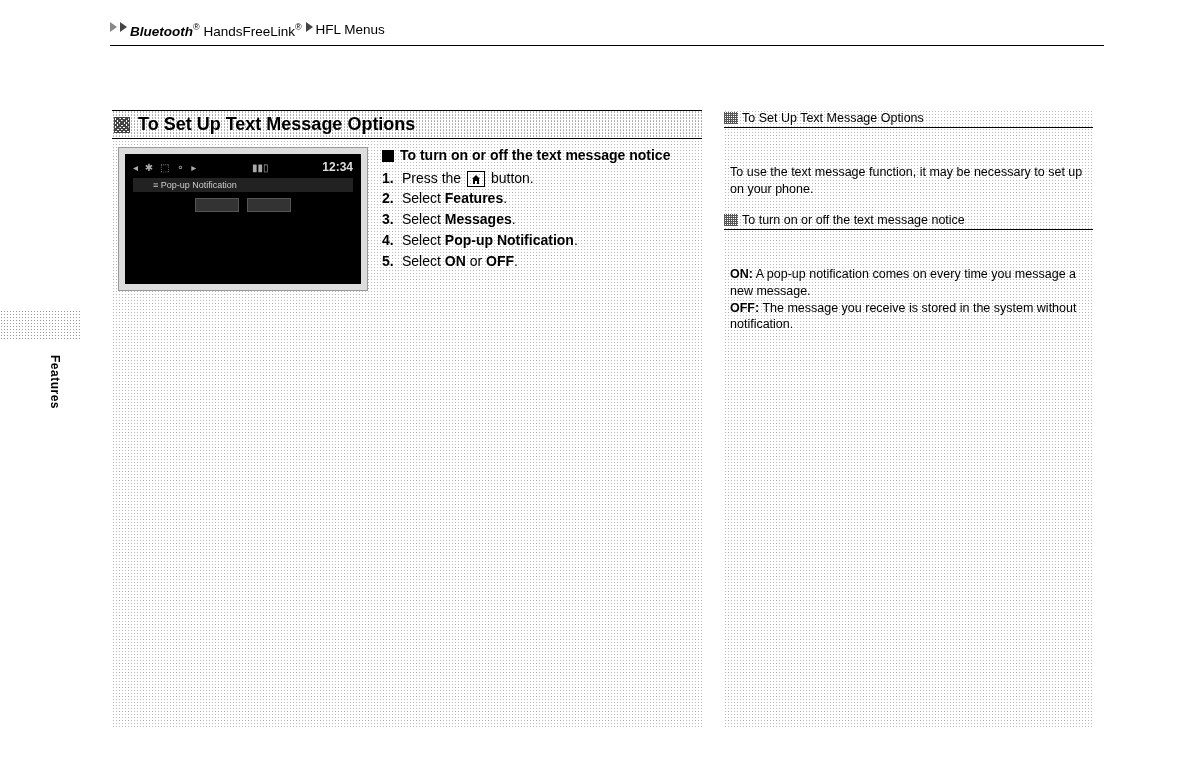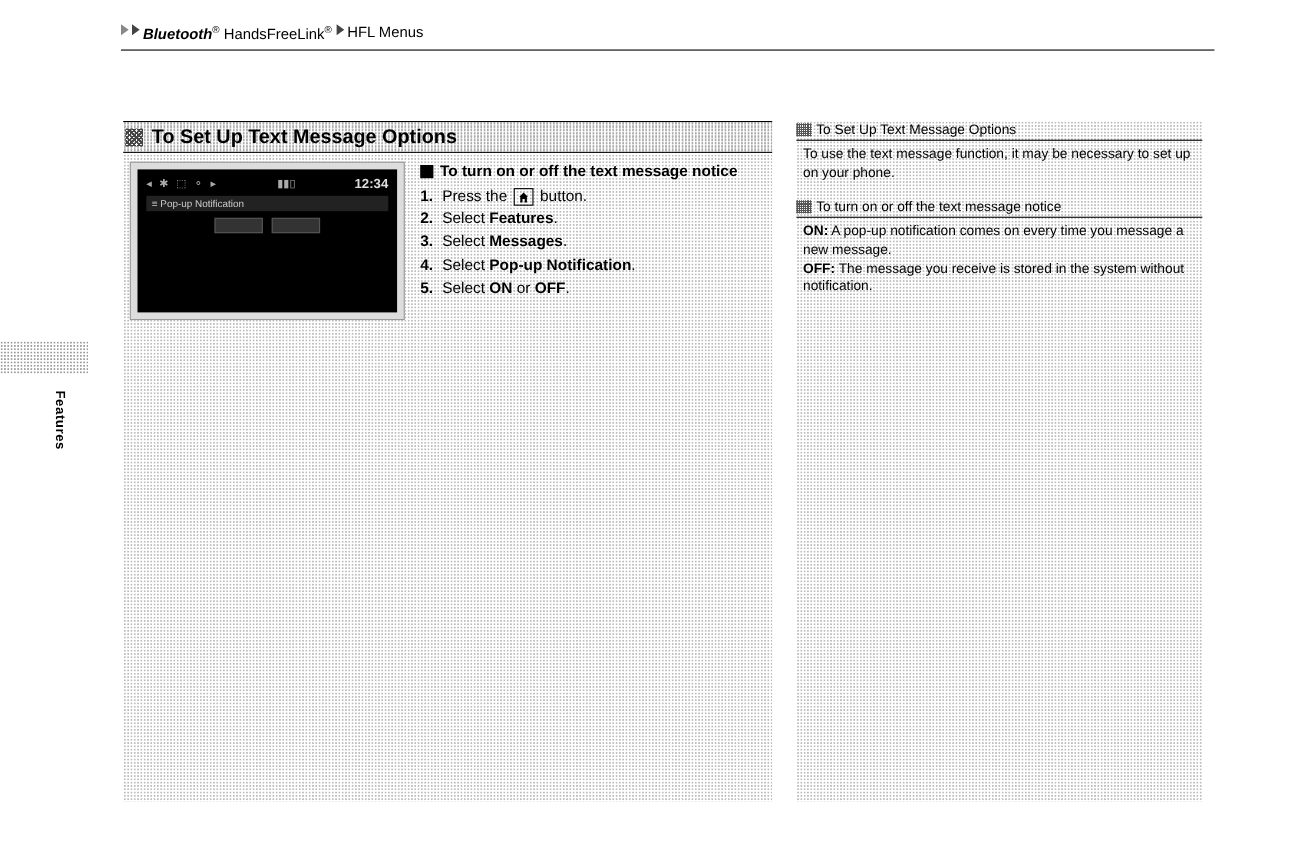--- a/index.html
+++ b/index.html
@@ -142,21 +142,21 @@
     display: flex;
     justify-content: space-between;
     align-items: center;
     margin-bottom: 4px;
     font-size: 10px;
   }
   .dev-status .icons { letter-spacing: 2px; color:#aaa; }
   .dev-clock { font-weight: bold; font-size: 12px; }
   .dev-sub {
     background: #222;
-    padding: 2px 5px;
+    padding: 2px 20px;
     font-size: 9px;
     margin-bottom: 6px;
     color:#ccc;
   }
   .dev-text { color:#bbb; font-size: 9px; line-height: 1.25; margin-bottom: 20px; }
   .dev-buttons { display:flex; justify-content:center; gap:8px; }
   .dev-btn {
     width: 44px; height: 14px;
     background:#333; border:1px solid #555;
   }
@@ -214,20 +214,21 @@
     width:14px; height:12px;
     background:
       repeating-linear-gradient(90deg,#555 0 1px,transparent 1px 2px),
       repeating-linear-gradient(0deg,#555 0 1px,transparent 1px 2px);
     flex:none;
   }
   .note-body {
     font-size: 12.5px;
     padding: 4px 2px 0 6px;
     line-height: 1.35;
+    margin-top: 32px;
   }
   .note-body .b { font-weight: bold; text-align: center; }
 </style>
 </head>
 <body>
 
 <div class="page">
 
   <div class="breadcrumb">
     <span class="tri"></span>

